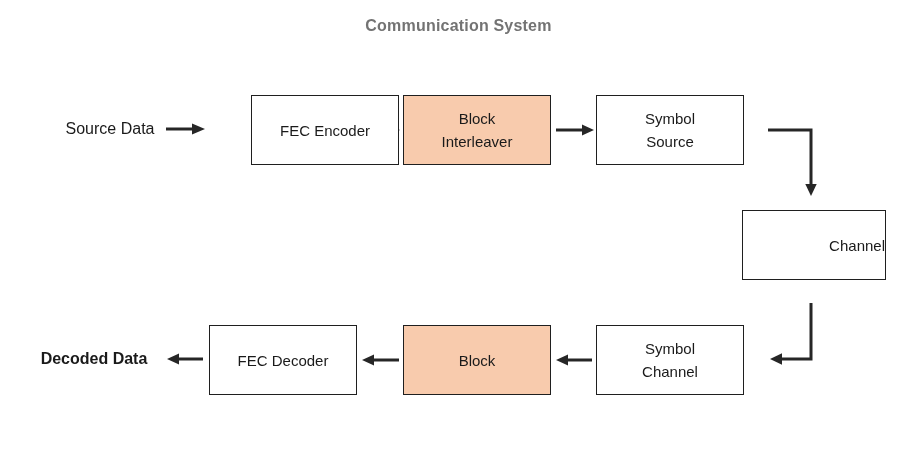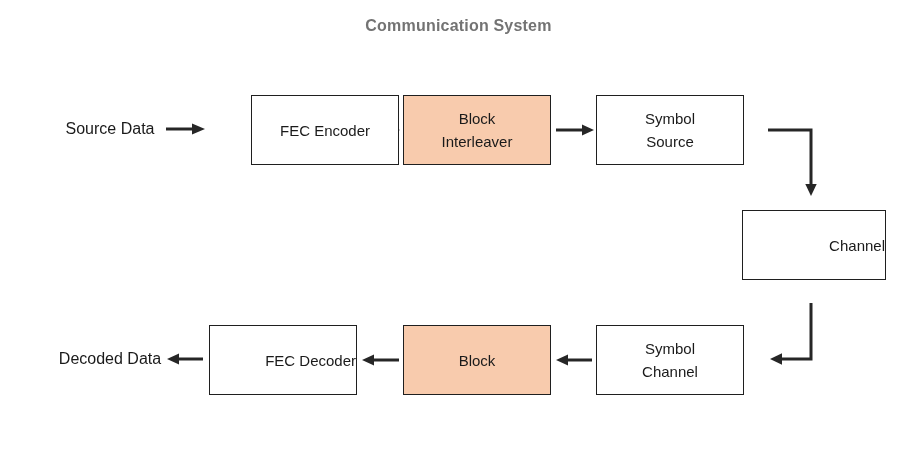--- a/index.html
+++ b/index.html
@@ -43,29 +43,29 @@
   }
   .box.highlight {
     background: var(--highlight-fill, #F8CBAD);
   }
   .b-fec-encoder        { left: 209px; top:  95px; width: 148px; height: 70px; margin-left: 42px; }
   .b-block-interleaver  { left: 403px; top:  95px; width: 148px; height: 70px; }
   .b-symbol-mapper      { left: 596px; top:  95px; width: 148px; height: 70px; }
   .b-channel            { left: 742px; top: 210px; width: 144px; height: 70px; align-items: flex-end; }
   .b-symbol-demapper    { left: 596px; top: 325px; width: 148px; height: 70px; }
   .b-block-deinterleaver{ left: 403px; top: 325px; width: 148px; height: 70px; }
-  .b-fec-decoder        { left: 209px; top: 325px; width: 148px; height: 70px; align-items: flex-end; }
+  .b-fec-decoder        { left: 209px; top: 325px; width: 148px; height: 70px; }
   .flabel {
     position: absolute;
     font-size: 16px;
     line-height: 23px;
     text-align: center;
   }
   .l-source  { left: 40px; top: 117px; width: 140px; }
-  .l-decoded { left: 28px; top: 347px; width: 164px; }
+  .l-decoded { left: 12px; top: 347px; width: 164px; font-weight: bold; }
   .arrow-layer {
     position: absolute;
     left: 0;
     top: 0;
     width: 917px;
     height: 460px;
     pointer-events: none;
   }
   .arrow-layer path {
     fill: none;

